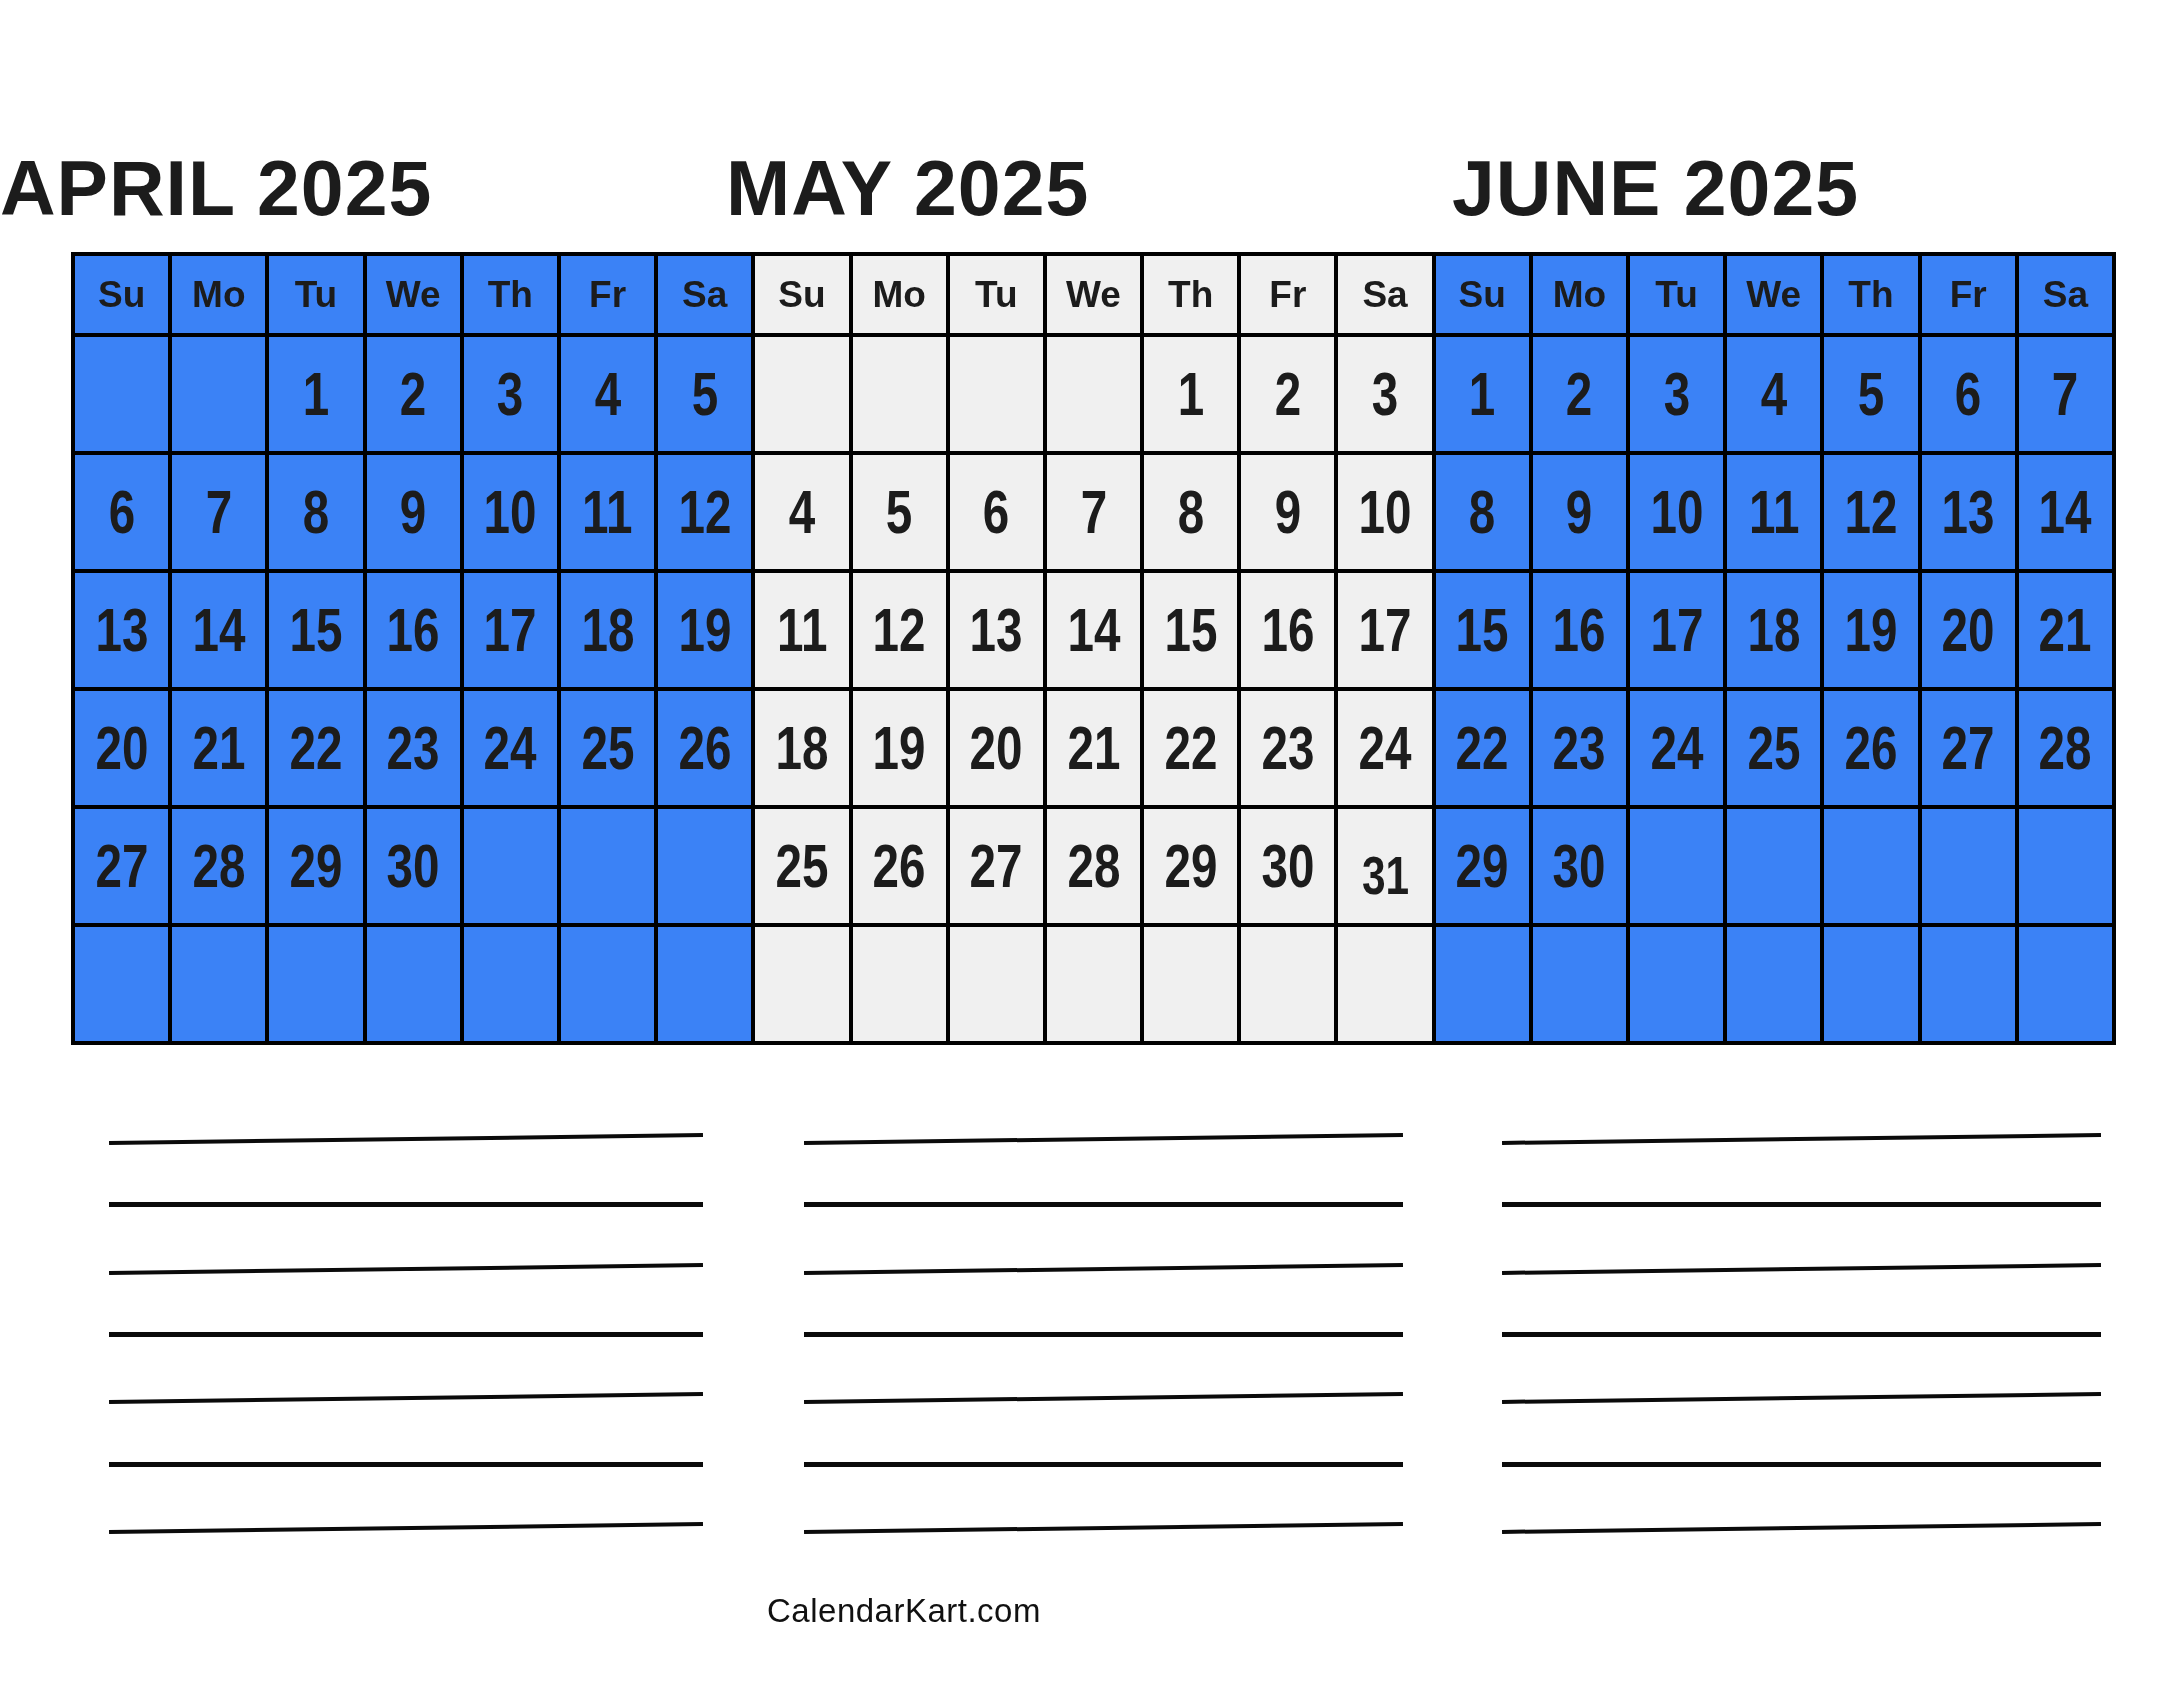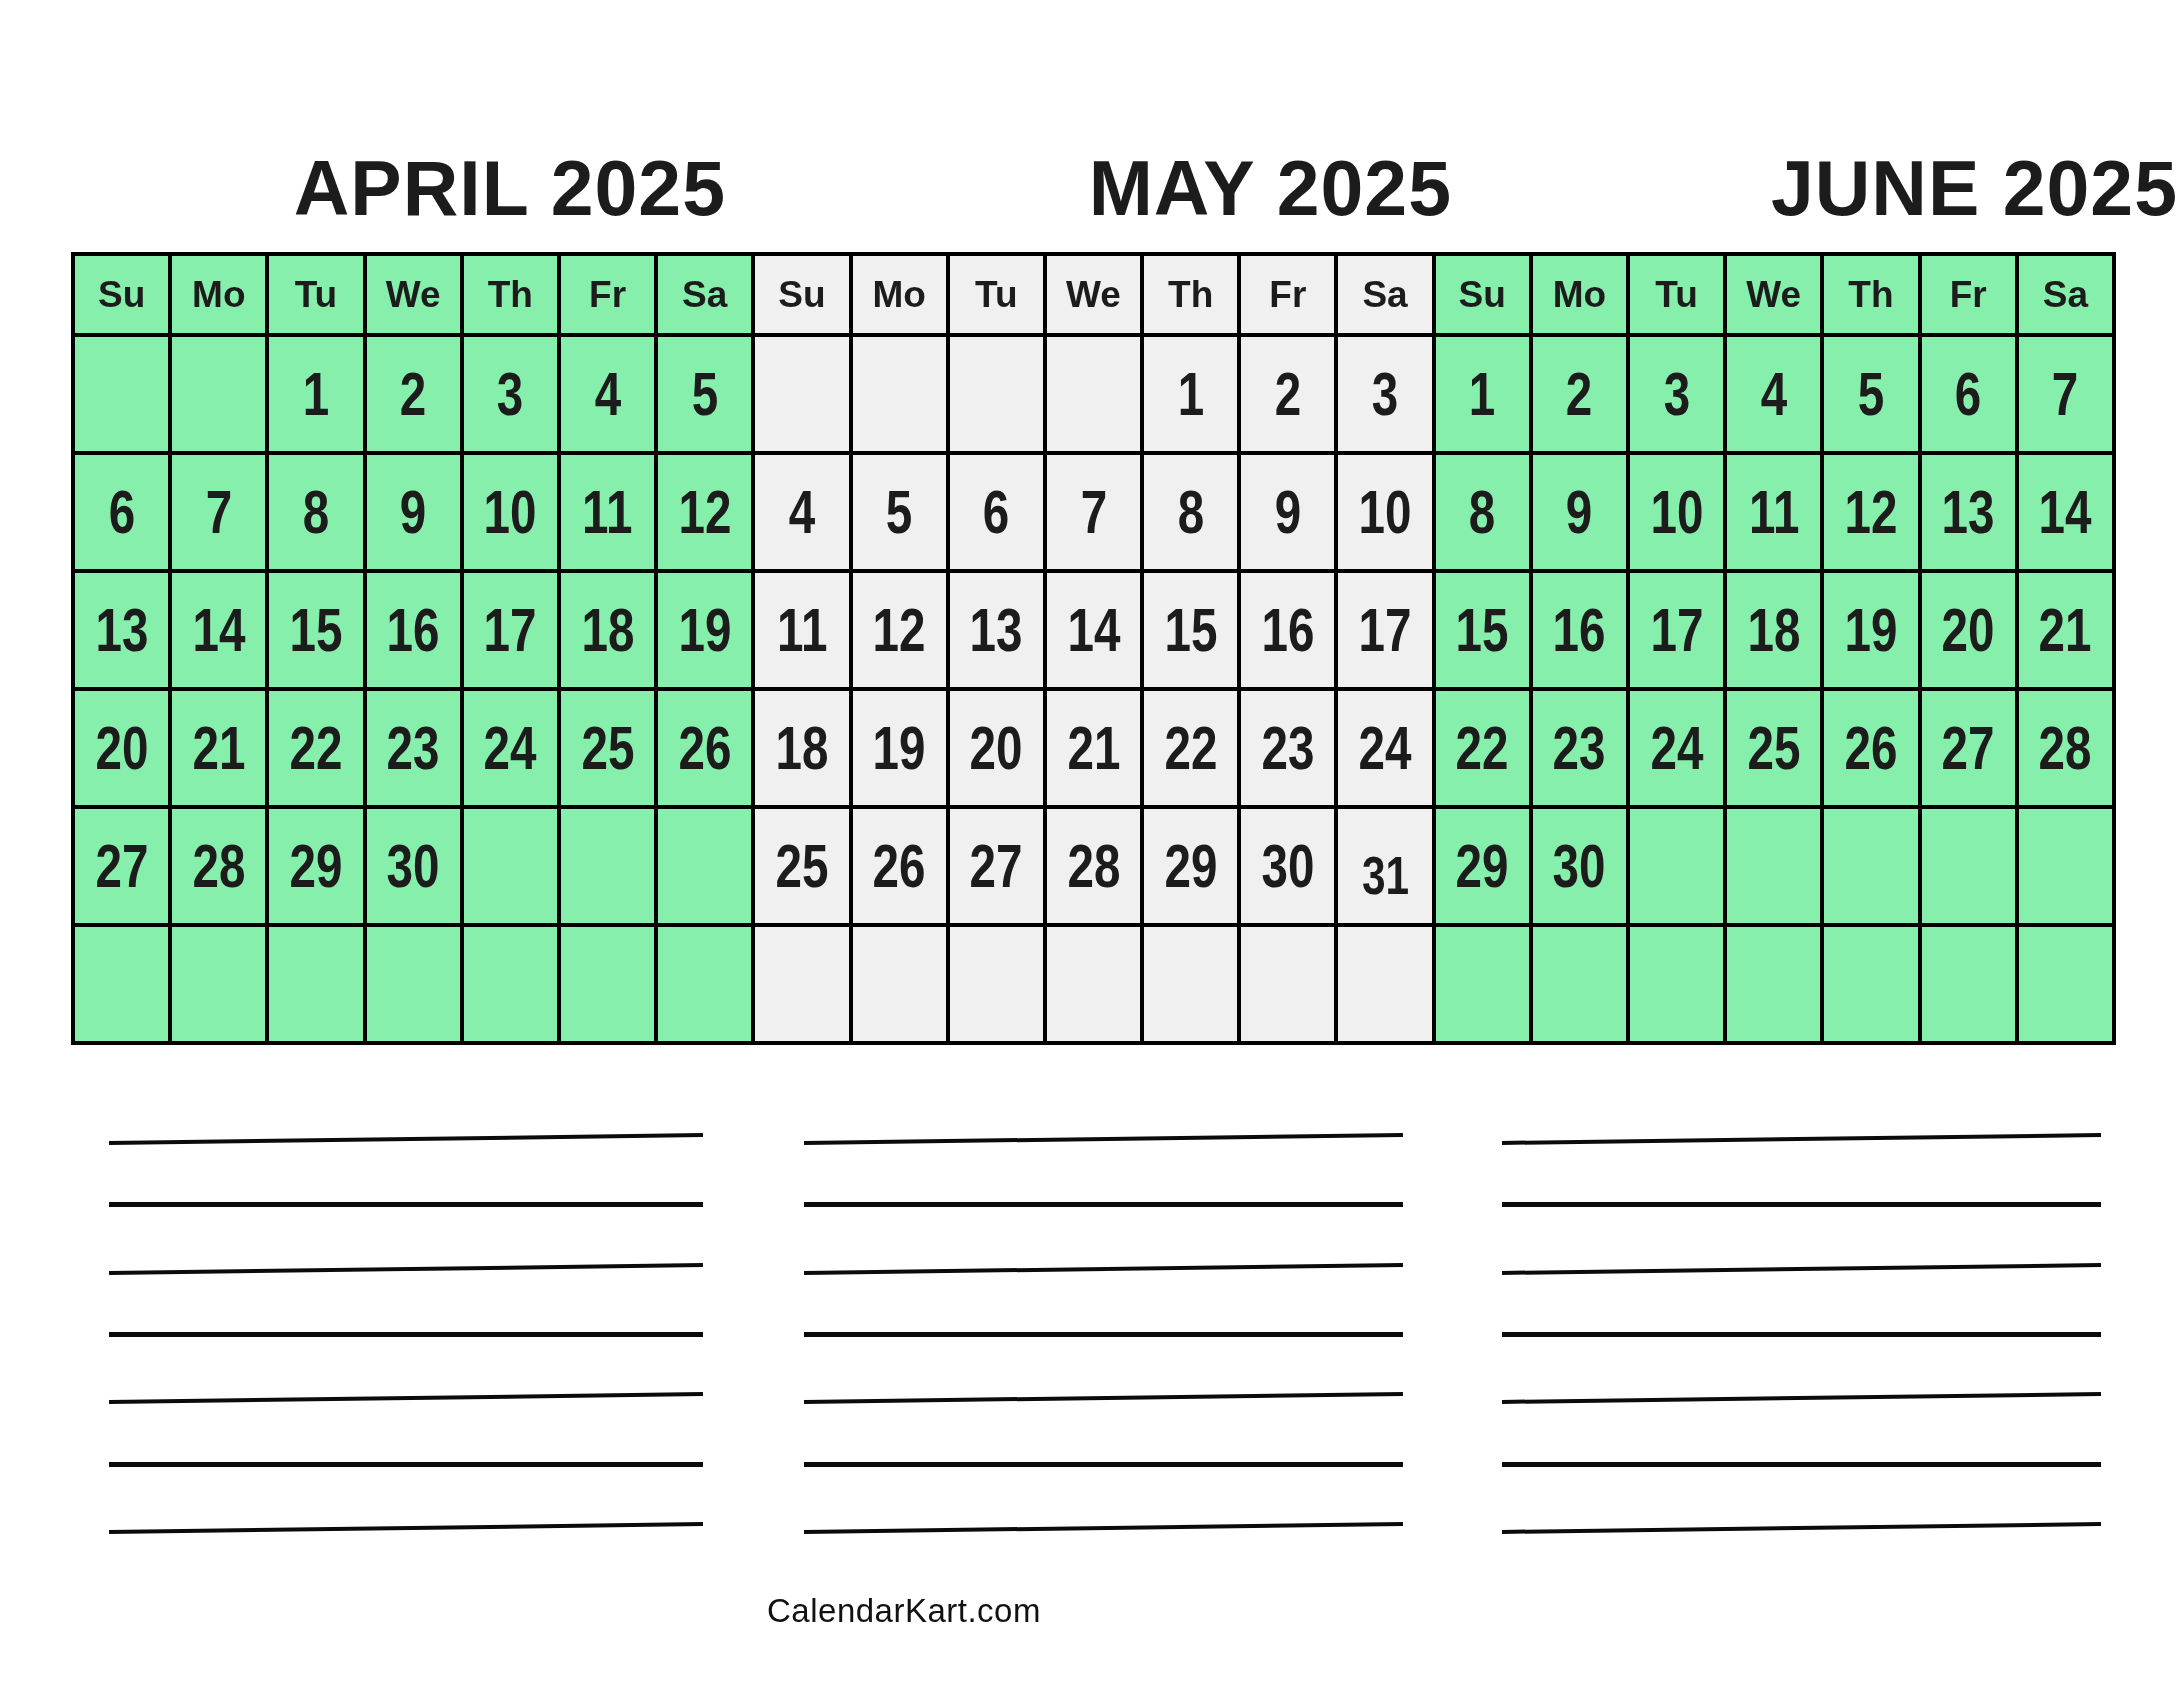--- a/index.html
+++ b/index.html
@@ -5,28 +5,28 @@
   html,body{margin:0;padding:0;}
   body{
     width:2178px;height:1683px;background:#ffffff;position:relative;
     font-family:"Liberation Sans",sans-serif;color:#1c1c1c;overflow:hidden;
   }
   .page{position:absolute;inset:0;}
 
   
   .titles{position:absolute;top:150px;left:0;width:2178px;display:flex;}
   .month-title{
-    flex:1;text-align:right;font-weight:bold;font-size:77px;
+    flex:1;text-align:left;font-weight:bold;font-size:77px;
     letter-spacing:1px;line-height:1;color:#1c1c1c;white-space:nowrap;
   }
 
   
   table.cal{
     position:absolute;top:252px;left:71px;width:2045px;
-    border-collapse:collapse;table-layout:fixed;background:#86efac;
+    border-collapse:collapse;table-layout:fixed;background:#3b82f6;
   }
   .cal th,.cal td{border:4px solid #000;padding:0;text-align:center;vertical-align:middle;}
   .cal th{height:77px;font-size:37px;font-weight:bold;color:#1c1c1c;}
   .cal td{height:114px;}
   .cal .shaded{background:var(--shade,#f0f0f0);}
   .num{
     display:inline-block;font-weight:bold;font-size:61px;color:#1c1c1c;
     transform:scaleX(0.78);line-height:1;
   }
   .num.offset31{font-size:53px;transform:translateY(9px) scaleX(0.80);}

